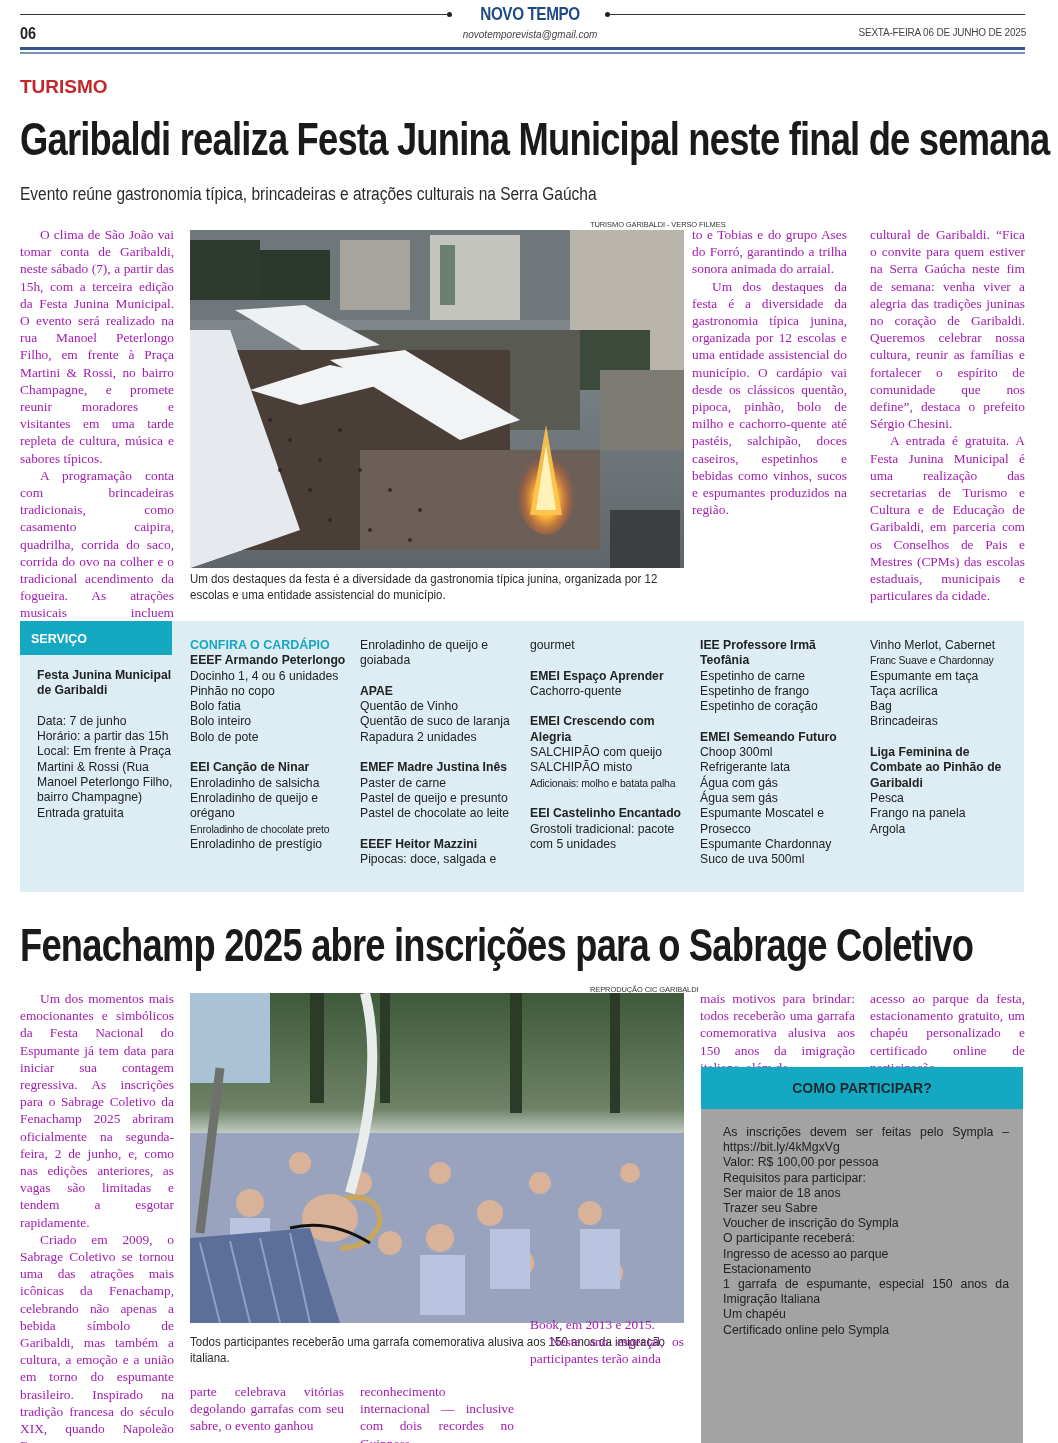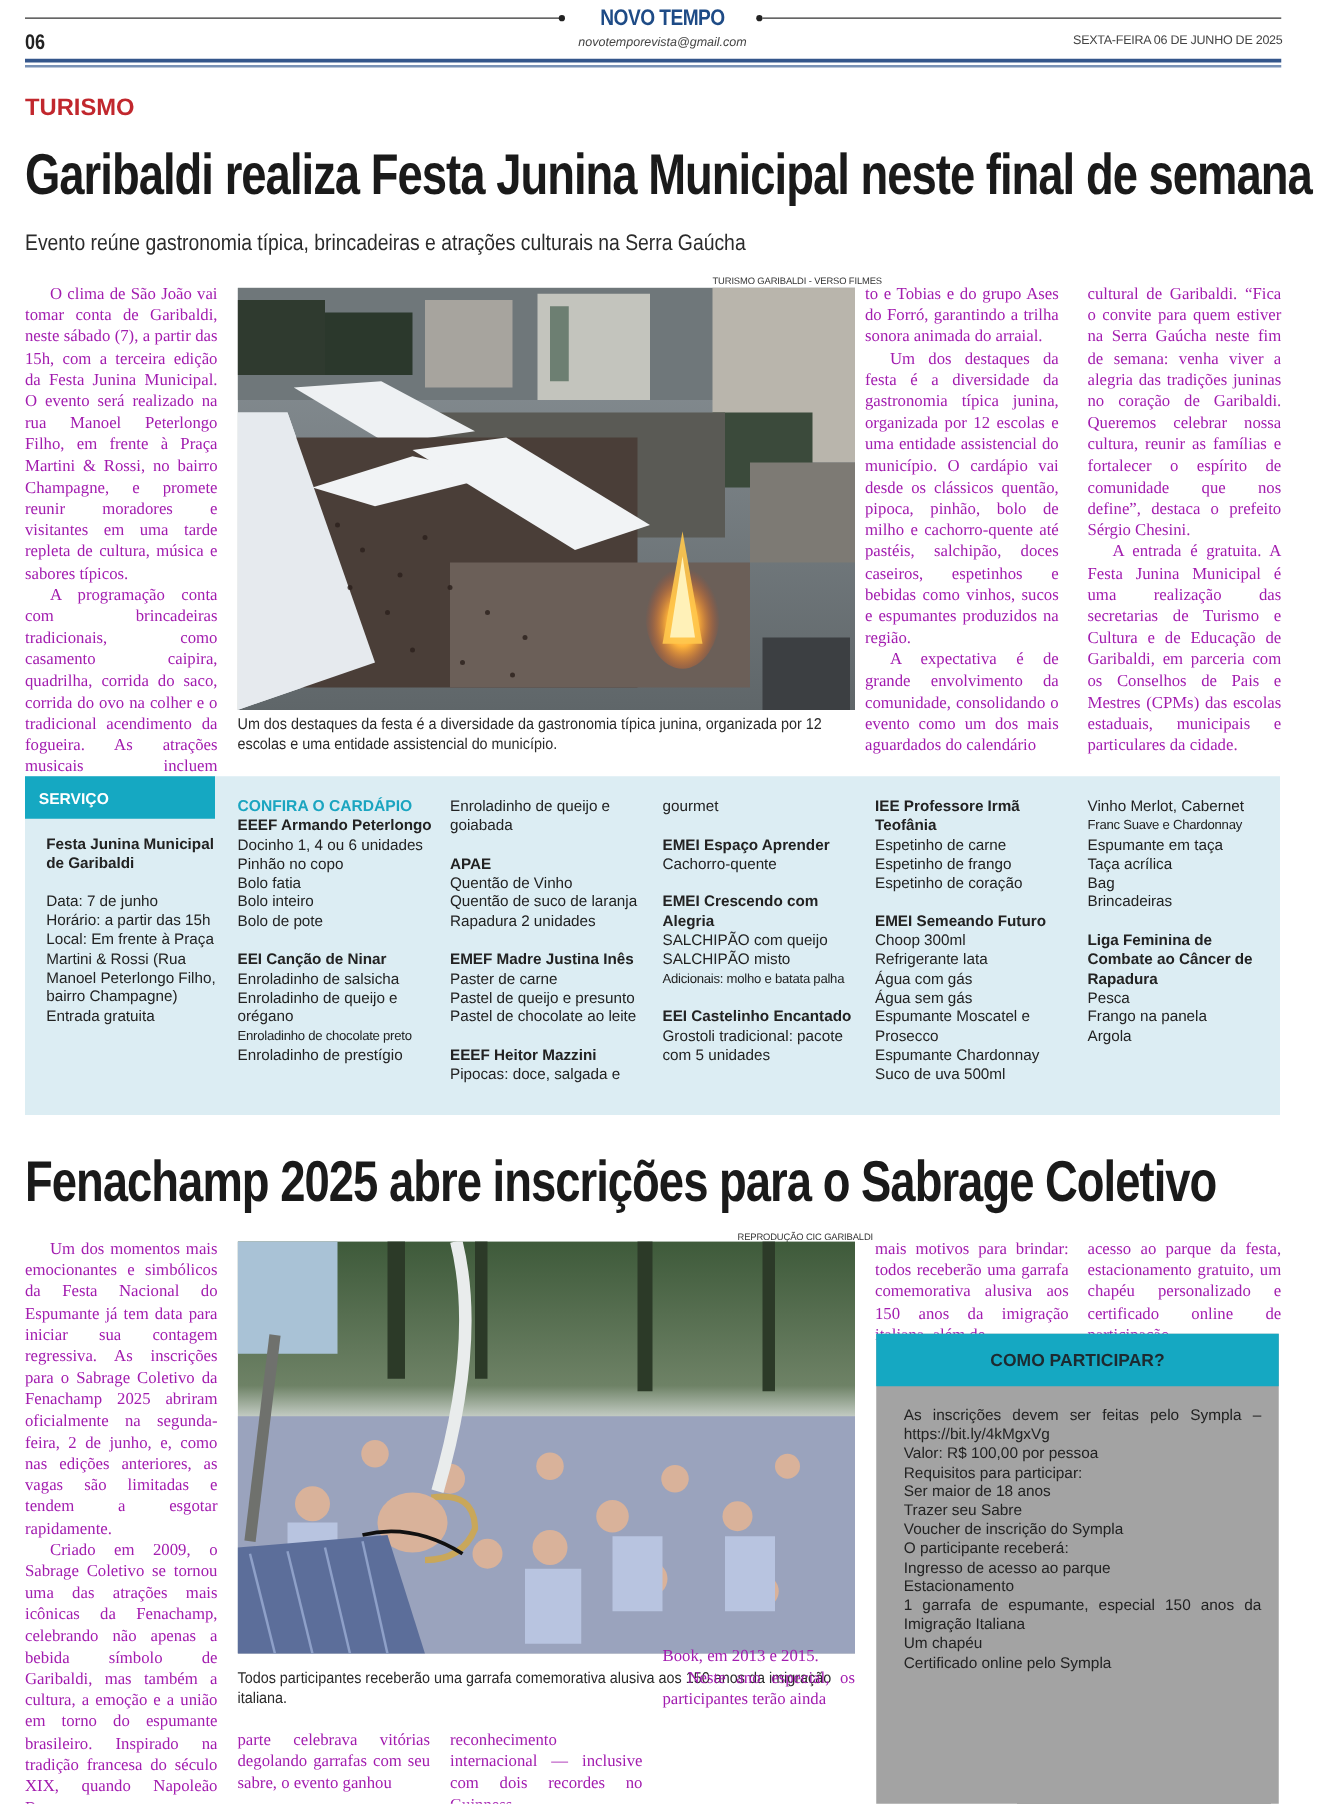--- a/index.html
+++ b/index.html
@@ -76,21 +76,21 @@
 <div class="section">TURISMO</div>
 
 <div class="headline h1">Garibaldi realiza Festa Junina Municipal neste final de semana</div>
 <div class="subhead">Evento reúne gastronomia típica, brincadeiras e atrações culturais na Serra Gaúcha</div>
 
 <div class="col" style="left:20px; top:226px; width:154px;">
   <p>O clima de São João vai tomar conta de Garibaldi, neste sábado (7), a partir das 15h, com a terceira edição da Festa Junina Municipal. O evento será realizado na rua Manoel Peterlongo Filho, em frente à Praça Martini &amp; Rossi, no bairro Champagne, e promete reunir moradores e visitantes em uma tarde repleta de cultura, música e sabores típicos.</p>
   <p>A programação conta com brincadeiras tradicionais, como casamento caipira, quadrilha, corrida do saco, corrida do ovo na colher e o tradicional acendimento da fogueira. As atrações musicais incluem apresentações da dupla Bet-</p>
 </div>
 
-<div class="credit" style="left:570px; top:220px;text-align:right;">TURISMO GARIBALDI - VERSO FILMES</div>
+<div class="credit" style="left:590px; top:220px;text-align:right;">TURISMO GARIBALDI - VERSO FILMES</div>
 <div class="photo" style="left:190px; top:230px; width:494px; height:338px;">
   <svg width="494" height="338" viewBox="0 0 494 338">
     <defs>
       <linearGradient id="sky1" x1="0" y1="0" x2="0" y2="1">
         <stop offset="0" stop-color="#8c9499"></stop>
           <stop offset="1" stop-color="#5f6669"></stop>
       </linearGradient>
       <radialGradient id="fire" cx="0.5" cy="0.6" r="0.5">
         <stop offset="0" stop-color="#fff6c8"></stop>
           <stop offset="0.4" stop-color="#ffb43a"></stop>
@@ -135,21 +135,20 @@
     <polygon points="356,215 366,280 346,280" fill="#fff1b8"></polygon>
     <rect x="410" y="140" width="84" height="80" fill="#7d7a74"></rect>
     <rect x="420" y="280" width="70" height="58" fill="#3c3f42"></rect>
   </svg>
 </div>
 <div class="caption" style="left:190px; top:571px; width:520px;">Um dos destaques da festa é a diversidade da gastronomia típica junina, organizada por 12 escolas e uma entidade assistencial do município.</div>
 
 <div class="col" style="left:692px; top:226px; width:155px;">
   <p class="noindent">to e Tobias e do grupo Ases do Forró, garantindo a trilha sonora animada do arraial.</p>
   <p>Um dos destaques da festa é a diversidade da gastronomia típica junina, organizada por 12 escolas e uma entidade assistencial do município. O cardápio vai desde os clássicos quentão, pipoca, pinhão, bolo de milho e cachorro-quente até pastéis, salchipão, doces caseiros, espetinhos e bebidas como vinhos, sucos e espumantes produzidos na região.</p>
-  <p>A expectativa é de grande envolvimento da comunidade, consolidando o evento como um dos mais aguardados do calendário</p>
 </div>
 
 <div class="col" style="left:870px; top:226px; width:155px;">
   <p class="noindent">cultural de Garibaldi. “Fica o convite para quem estiver na Serra Gaúcha neste fim de semana: venha viver a alegria das tradições juninas no coração de Garibaldi. Queremos celebrar nossa cultura, reunir as famílias e fortalecer o espírito de comunidade que nos define”, destaca o prefeito Sérgio Chesini.</p>
   <p>A entrada é gratuita. A Festa Junina Municipal é uma realização das secretarias de Turismo e Cultura e de Educação de Garibaldi, em parceria com os Conselhos de Pais e Mestres (CPMs) das escolas estaduais, municipais e particulares da cidade.</p>
 </div>
 
 <div class="servico">
   <div class="servico-tab">
     <span>SERVIÇO</span>
@@ -229,21 +228,21 @@
   </div>
 
   <div class="sv-col" style="left:850px; top:17px; width:150px;">
     <div>Vinho Merlot, Cabernet</div>
     <div class="small">Franc Suave e Chardonnay</div>
     <div>Espumante em taça</div>
     <div>Taça acrílica</div>
     <div>Bag</div>
     <div>Brincadeiras</div>
     <div class="gap"></div>
-    <div class="head">Liga Feminina de Combate ao Câncer de Rapadura</div>
+    <div class="head">Liga Feminina de Combate ao Pinhão de Garibaldi</div>
     <div>Pesca</div>
     <div>Frango na panela</div>
     <div>Argola</div>
   </div>
 </div>
 
 <div class="headline h2">Fenachamp 2025 abre inscrições para o Sabrage Coletivo</div>
 
 <div class="col" style="left:20px; top:990px; width:154px;">
   <p>Um dos momentos mais emocionantes e simbólicos da Festa Nacional do Espumante já tem data para iniciar sua contagem regressiva. As inscrições para o Sabrage Coletivo da Fenachamp 2025 abriram oficialmente na segunda-feira, 2 de junho, e, como nas edições anteriores, as vagas são limitadas e tendem a esgotar rapidamente.</p>

